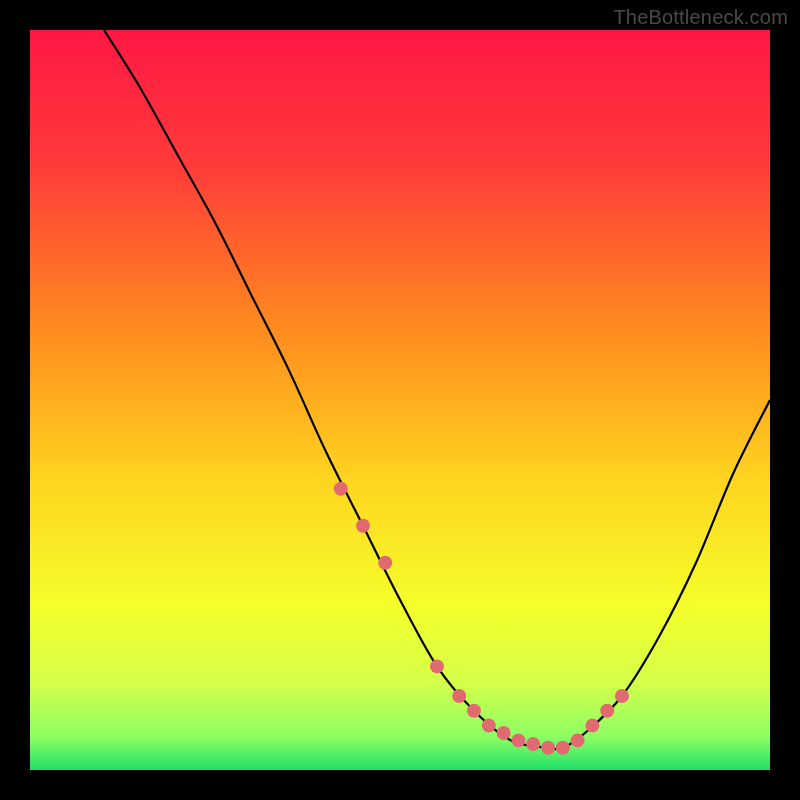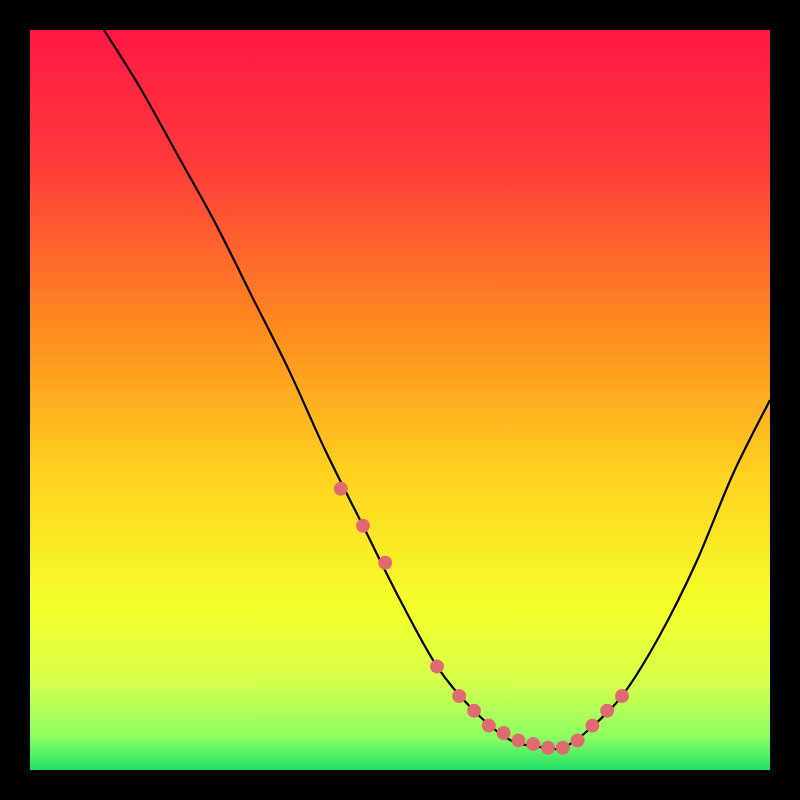--- a/index.html
+++ b/index.html
@@ -36,20 +36,21 @@
   svg {
     width: 740px;
     height: 740px;
     display: block;
   }
 </style>
 </head>
 <body>
 
 <div class="stage">
+  <div class="watermark">TheBottleneck.com</div>
 
   <div class="plot-area">
     <svg viewBox="0 0 740 740" preserveAspectRatio="none">
       <defs>
         <linearGradient id="bg-grad" x1="0" y1="0" x2="0" y2="1">
             <stop offset="0%" stop-color="#ff1844"></stop>
             <stop offset="18%" stop-color="#ff3a3a"></stop>
             <stop offset="40%" stop-color="#ff8a1f"></stop>
             <stop offset="60%" stop-color="#ffd21f"></stop>
             <stop offset="78%" stop-color="#f4ff2a"></stop>

